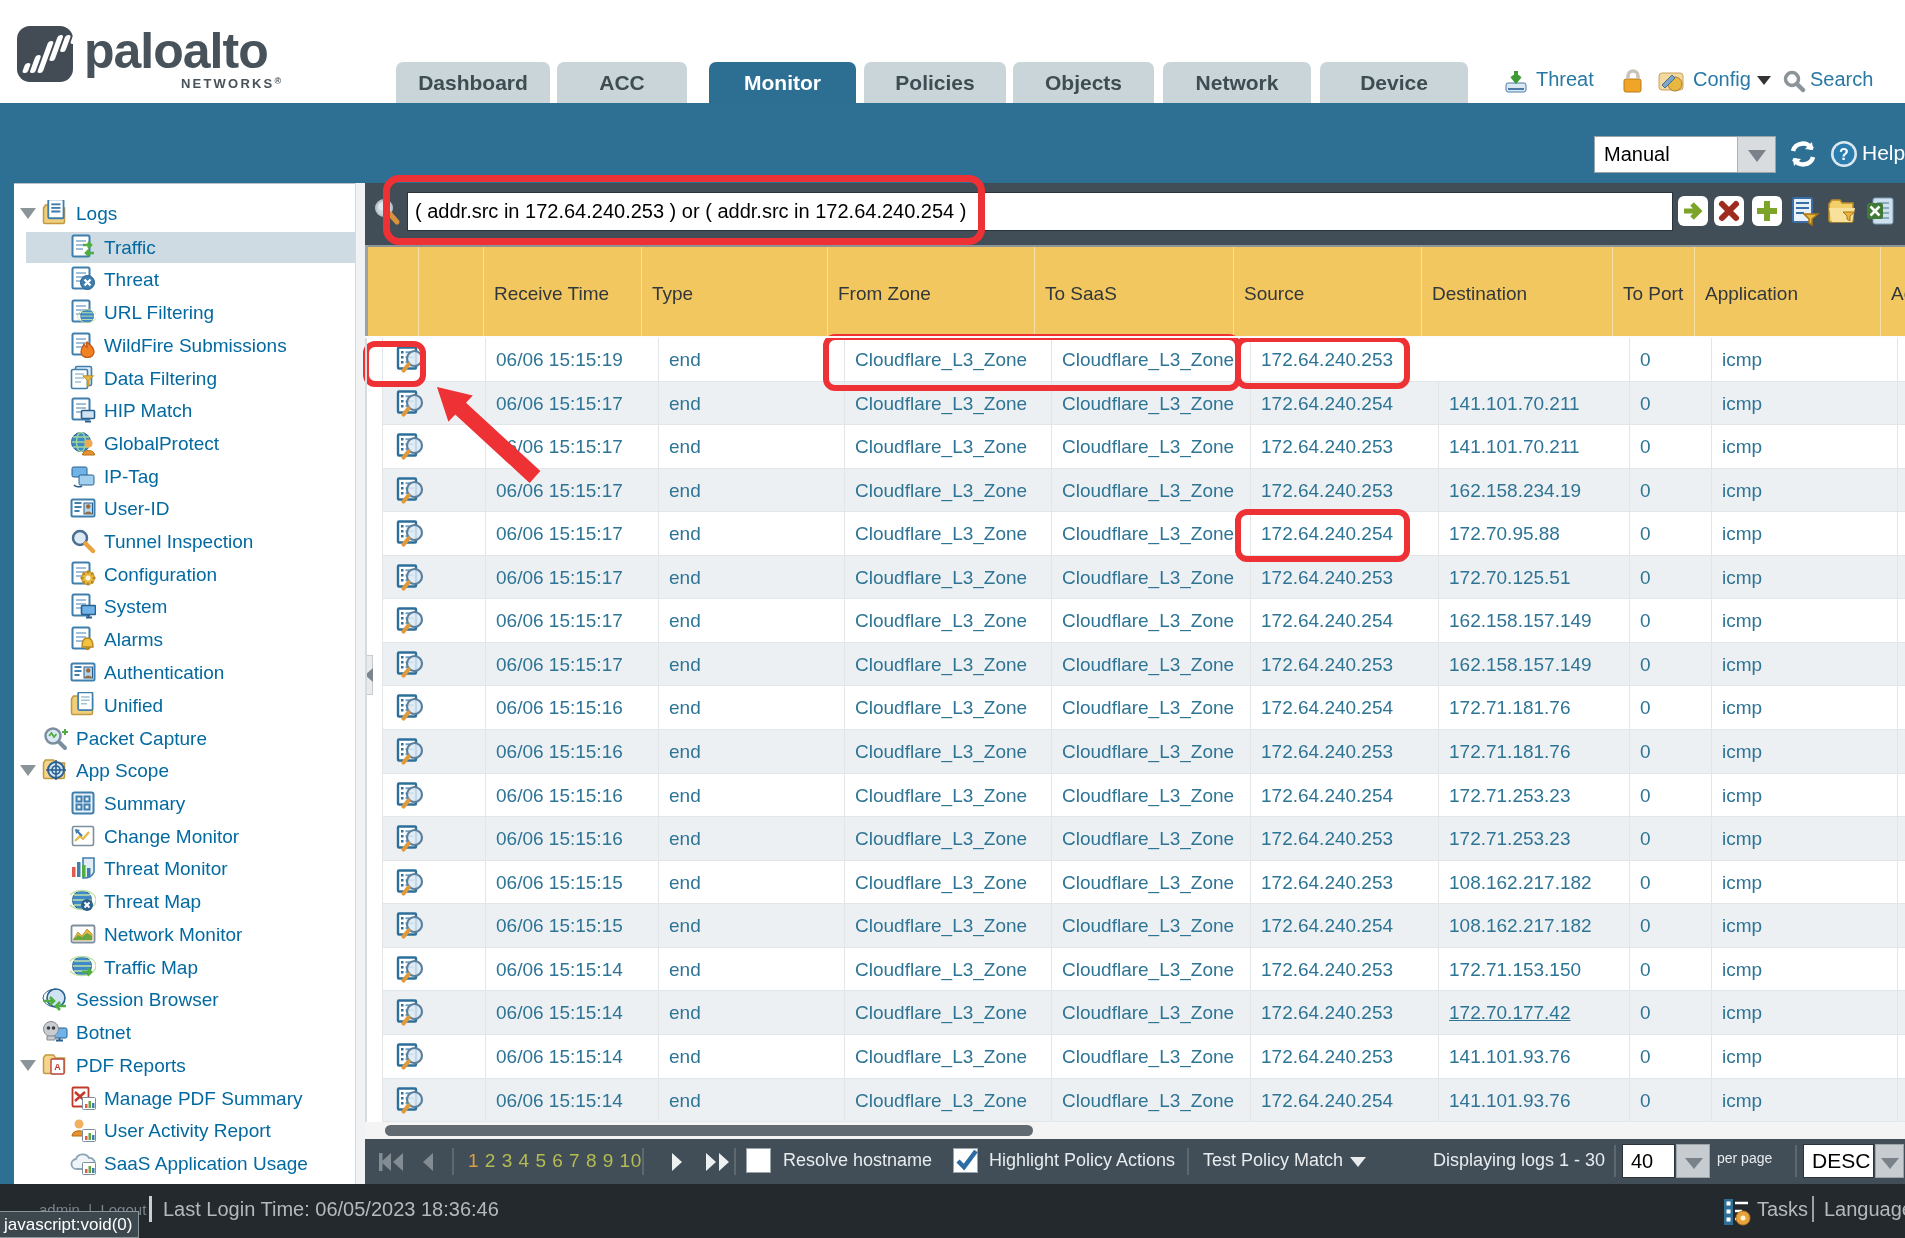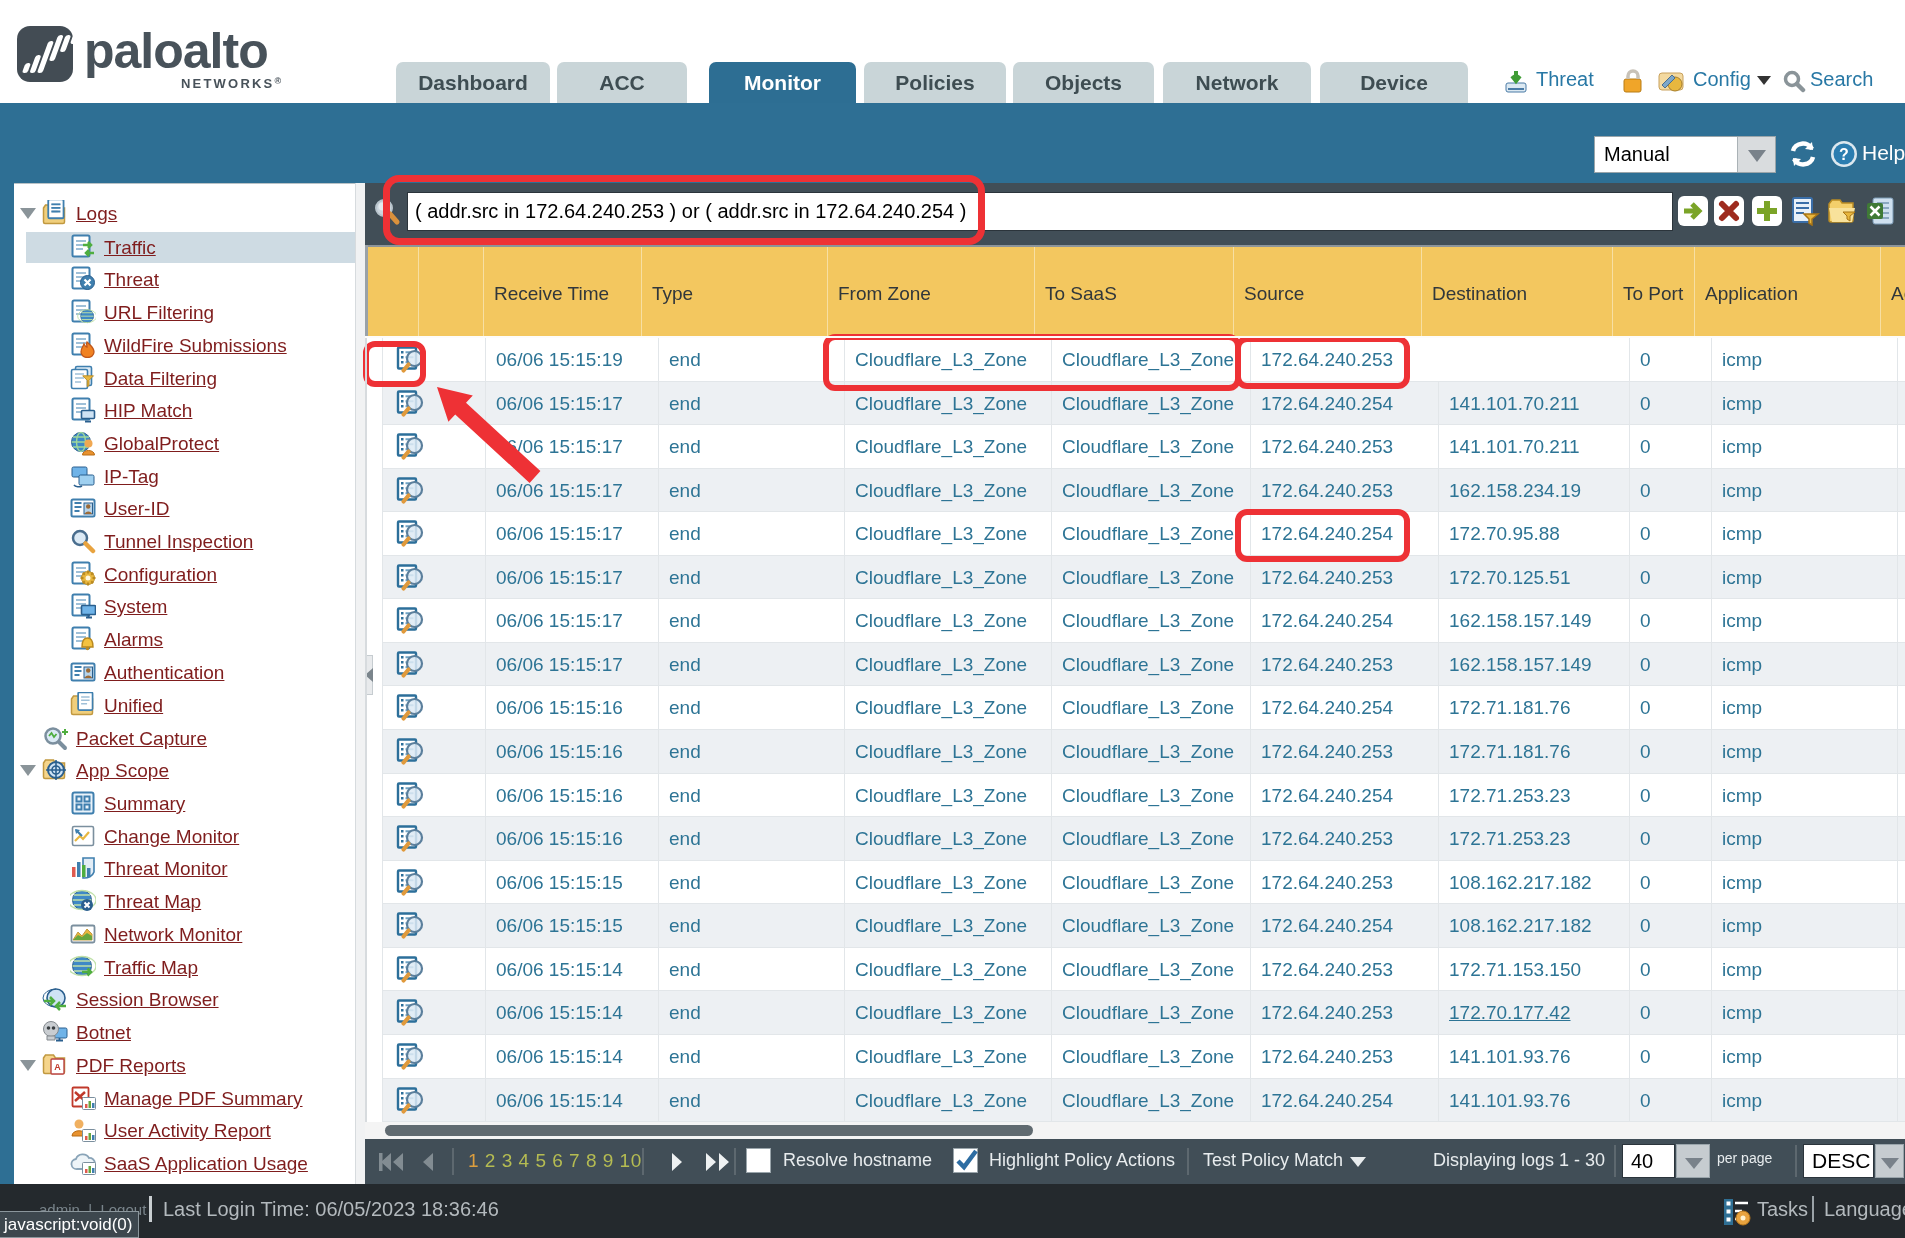--- a/index.html
+++ b/index.html
@@ -11,21 +11,21 @@
 .tab.active{background:#2d6e93;color:#fff;}
 #util{position:absolute;top:66px;left:1495px;height:32px;color:#2878a5;font-size:20px;}
 
 #band{position:absolute;left:0;top:103px;width:1905px;height:80px;background:#2e6f94;}
 #manual{position:absolute;left:1594px;top:33px;width:182px;height:37px;background:#fff;border:1px solid #9aa5aa;}
 #manual .txt{position:absolute;left:9px;top:6px;font-size:20px;color:#000;}
 #manual .btn{position:absolute;right:0;top:0;width:38px;height:35px;background:#d9dcde;border-left:1px solid #aab2b6;}
 
 #leftstrip{position:absolute;left:0;top:103px;width:14px;height:1081px;background:#2e6f94;}
 #side{position:absolute;left:14px;top:183px;width:351px;height:1001px;background:#fff;overflow:hidden;border-top:1px solid #b9c2c6;}
-.ti{position:absolute;height:30px;line-height:30px;font-size:19px;color:#7f1d1d;white-space:nowrap;text-decoration:underline;}
+.ti{position:absolute;height:30px;line-height:30px;font-size:19px;color:#0369a1;white-space:nowrap;}
 .ti svg{vertical-align:-6px;margin-right:8px;}
 .tri{position:absolute;width:0;height:0;border-left:8px solid transparent;border-right:8px solid transparent;border-top:11px solid #8a9499;}
 #sbscroll{position:absolute;left:355px;top:183px;width:10px;height:1001px;background:#f1f2f3;border-left:1px solid #d7dbde;}
 
 #fbar{position:absolute;left:365px;top:183px;width:1540px;height:62px;background:#414e57;}
 #finput{position:absolute;left:407px;top:192px;width:1266px;height:39px;background:#fff;border:1px solid #2b343b;font-size:20px;color:#000;line-height:37px;padding-left:7px;white-space:nowrap;}
 .fbtn{position:absolute;top:196px;width:30px;height:30px;background:#fff;border-radius:6px;}
 
 #thead{position:absolute;left:365px;top:245px;width:1540px;height:93px;background:#f3c75f;border-top:2px solid #8c949a;}
 #thead .hc{position:absolute;top:0;height:93px;line-height:93px;font-size:19px;color:#31373b;padding-left:10px;border-left:1px solid #f7dfa3;overflow:hidden;}

